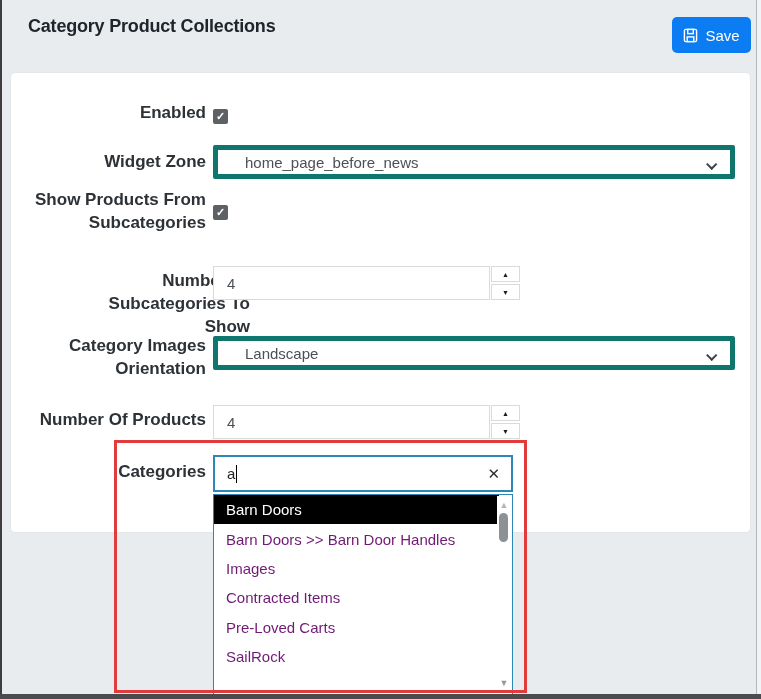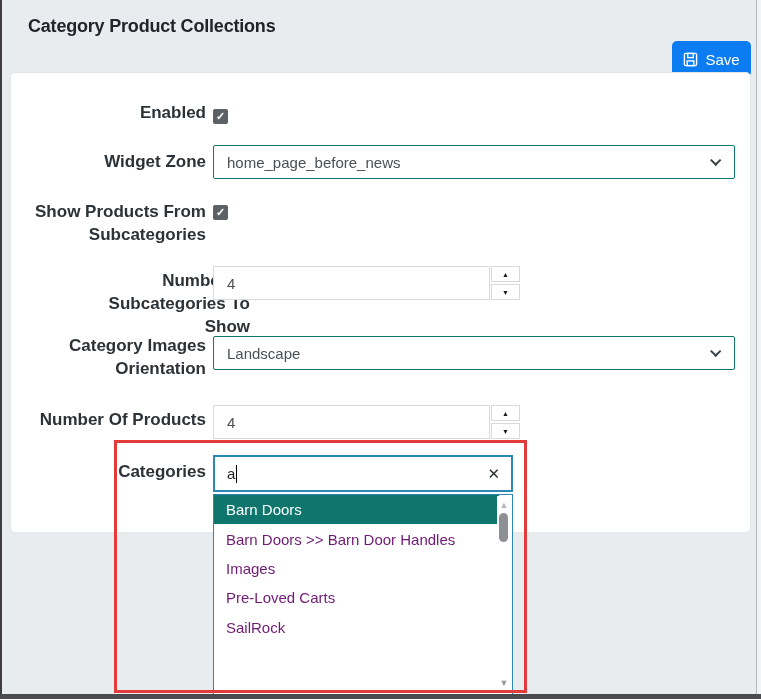--- a/index.html
+++ b/index.html
@@ -18,44 +18,43 @@
   .page-title {
     position:absolute; left:28px; top:16px;
     font-size:18px; font-weight:700; color:#20252b; letter-spacing:-0.2px;
   }
   .save-btn {
     position:absolute; left:672px; top:17px; width:79px; height:36px;
     background:#0c7cf2; border:none; border-radius:5px; color:#fff;
     font-size:15px; font-family:inherit; font-weight:400;
     display:flex; align-items:center; justify-content:center; gap:7px;
     cursor:pointer;
-    margin-top:24px;
   }
   .save-btn svg { display:block; }
 
   .card {
     position:absolute; left:10px; top:72px; width:741px; height:461px;
     background:#ffffff; border:1px solid #e4e7ea; border-radius:5px;
   }
 
   .field-label {
     position:absolute; left:18px; width:188px; text-align:right;
     font-weight:700; font-size:17px; line-height:23px; color:#2d3237;
   }
   .checkbox {
     position:absolute; left:213px; width:15px; height:15px;
     background:#5d6165; border-radius:2px; color:#fff;
     font-size:11px; font-weight:700; line-height:15px; text-align:center;
     cursor:pointer;
   }
   .select {
     position:absolute; left:213px; width:522px; height:34px;
-    background:#fff; border:1px solid #0f766e; border-radius:2px;
+    background:#fff; border:5px solid #0f766e; border-radius:2px;
     font-size:15px; color:#4a5056;
-    display:flex; align-items:center; padding-left:13px; cursor:pointer;
+    display:flex; align-items:center; padding-left:27px; cursor:pointer;
   }
   .select .chev {
     position:absolute; right:15px; top:11px;
     width:8px; height:8px;
     border-right:2px solid #3c4146; border-bottom:2px solid #3c4146;
     transform:rotate(45deg) translateY(-1px);
   }
   .num-input {
     position:absolute; left:213px; width:277px; height:34px;
     background:#fff; border:1px solid #d7dbdf;
@@ -82,21 +81,21 @@
   .listbox {
     position:absolute; left:213px; top:494px; width:300px; height:212px;
     background:#fff; border:1px solid #2a87b8; z-index:5;
   }
   .listbox ul { list-style:none; width:285px; }
   .listbox li {
     height:29.4px; display:flex; align-items:center; padding-left:12px;
     font-size:15px; color:#701a75; white-space:nowrap; overflow:hidden;
     cursor:pointer;
   }
-  .listbox li.hl { background:#0f766e; color:#fff; }
+  .listbox li.hl { background:#000000; color:#fff; }
   .scrollbar { position:absolute; top:1px; right:1px; bottom:1px; width:14px; background:#fff; }
   .sb-up   { position:absolute; top:4px;  left:0; width:14px; text-align:center; font-size:9px; color:#b3b6b9; cursor:pointer; }
   .sb-down { position:absolute; top:182px; left:0; width:14px; text-align:center; font-size:9px; color:#96999c; cursor:pointer; }
   .sb-thumb{ position:absolute; top:17px; left:2px; width:9px; height:29px; background:#8d9094; border-radius:5px; cursor:pointer; }
 
   .annotation {
     position:absolute; left:114px; top:440px; width:413px; height:253px;
     border:3px solid #e23b3b; z-index:40; pointer-events:none;
   }
 </style>
@@ -126,21 +125,21 @@
 <div class="checkbox" style="top:109px;">
   <span>✓</span>
 </div>
 
 <div class="field-label" style="top:150px;">Widget Zone</div>
 <div class="select" style="top:145px;">
   <span>home_page_before_news</span>
   <span class="chev"></span>
 </div>
 
-<div class="field-label" style="top:200px;">Show Products From Subcategories</div>
+<div class="field-label" style="top:188px;">Show Products From Subcategories</div>
 <div class="checkbox" style="top:205px;">
   <span>✓</span>
 </div>
 
 <div class="field-label" style="top:269px;margin-left:44px;">Number Of Subcategories To Show</div>
 <div class="num-input" style="top:266px;">
   <span>4</span>
 </div>
 <div class="spinner" style="top:266px;">
   <div class="spin-cell">
@@ -175,20 +174,21 @@
   <span>a</span>
   <span class="caret"></span>
   <span class="clear-x">✕</span>
 </div>
 
 <div class="listbox">
   <ul>
     <li class="hl">Barn Doors</li>
     <li>Barn Doors &gt;&gt; Barn Door Handles</li>
     <li>Images</li>
+    <li>Contracted Items</li>
     <li>Pre-Loved Carts</li>
     <li>SailRock</li>
   </ul>
   <div class="scrollbar">
     <div class="sb-up">▲</div>
     <div class="sb-thumb"></div>
     <div class="sb-down">▼</div>
   </div>
 </div>
 

